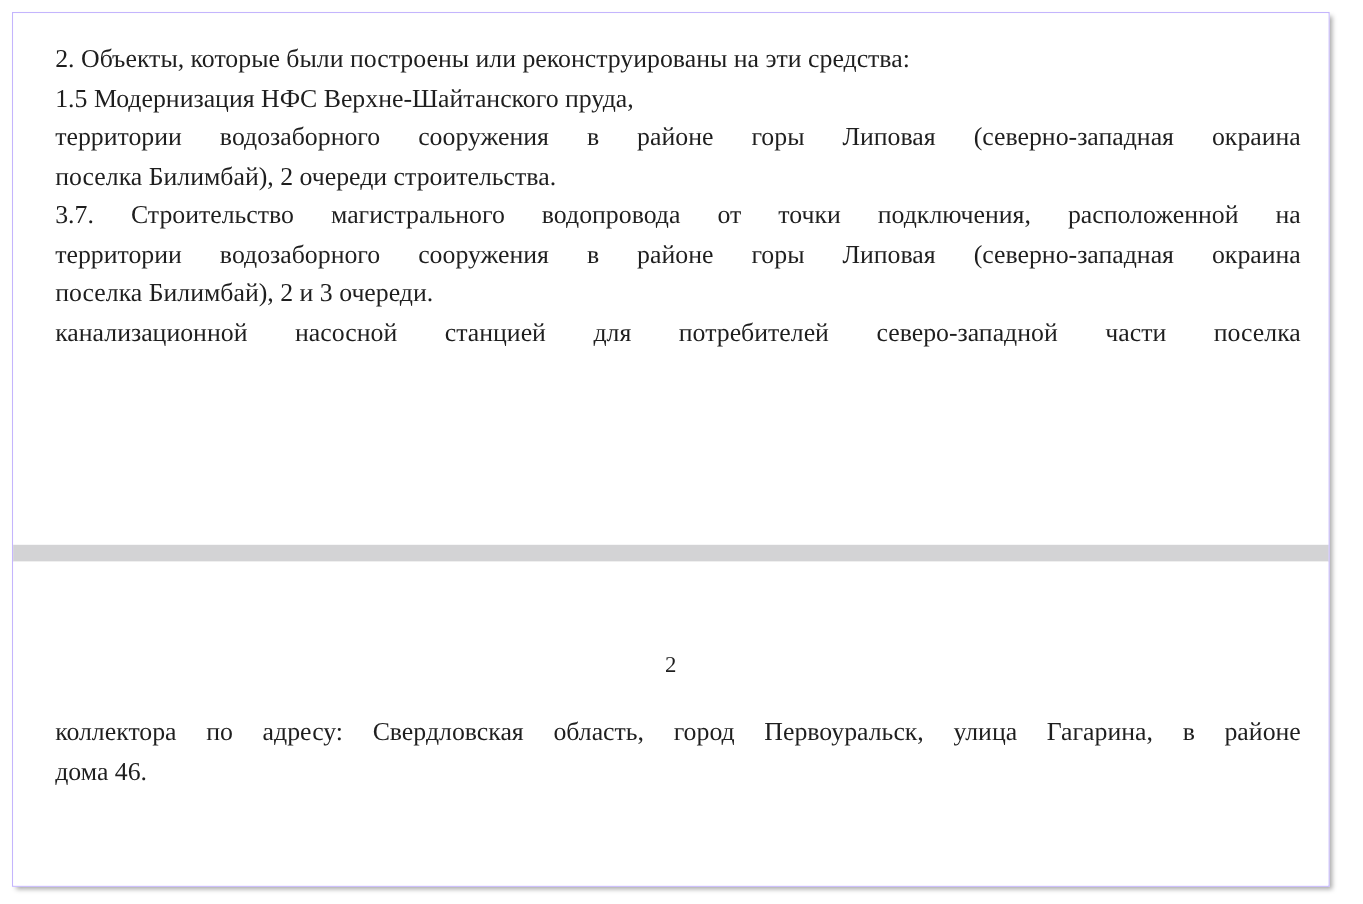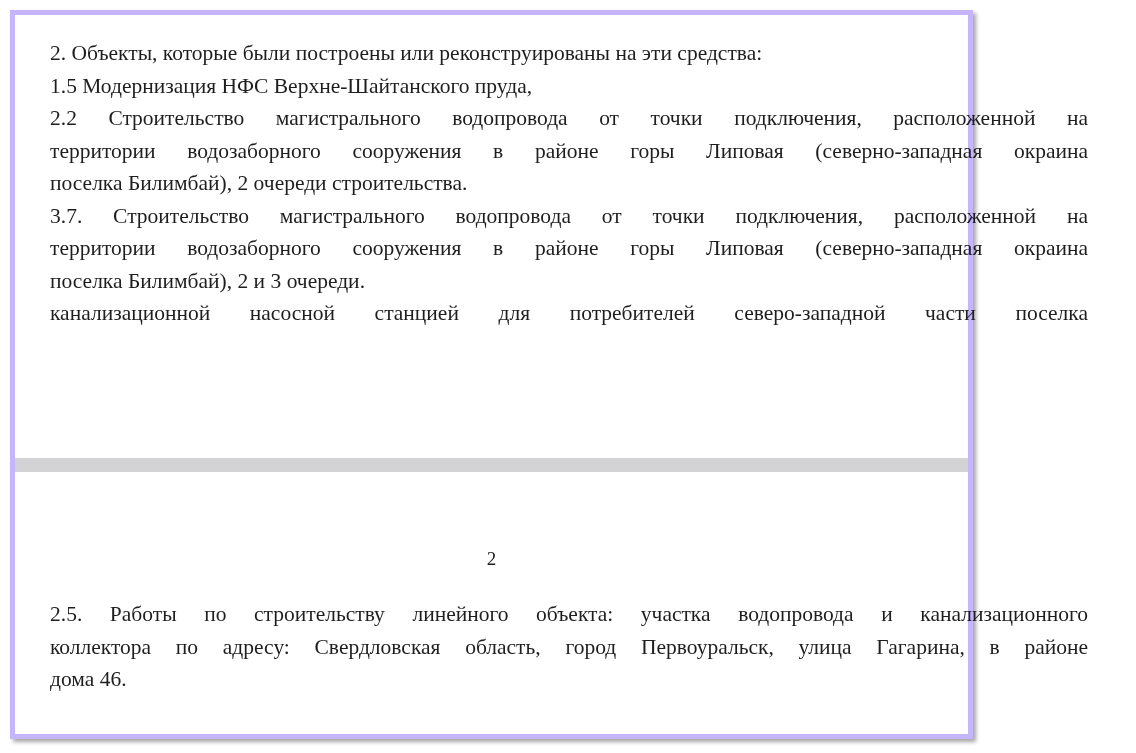--- a/index.html
+++ b/index.html
@@ -7,23 +7,23 @@
       padding: 0;
       width: 1136px;
       height: 753px;
       background: #ffffff;
       overflow: hidden;
     }
     .frame {
       position: absolute;
       left: 10px;
       top: 10px;
-      width: 963px;
+      width: 1098px;
       height: 729px;
-      border: 5px solid #c4b5fd;
+      border: 1px solid #c4b5fd;
       background: #ffffff;
       box-shadow: 3px 3px 4px rgba(0,0,0,0.35);
       box-sizing: border-box;
     }
     .page {
       position: absolute;
       left: 0;
       right: 0;
       background: #ffffff;
     }
@@ -80,34 +80,32 @@
   </style>
 </head>
 <body>
 
 <div class="frame">
 
   <div class="page page-top">
     <div class="text-block">
       <span class="line">2. Объекты, которые были построены или реконструированы на эти средства:</span>
       <span class="line">1.5  Модернизация НФС Верхне-Шайтанского пруда,</span>
-      <span class="line justify">2.2 Строительство магистрального водопровода от точки подключения, расположенной на</span>
       <span class="line justify">территории водозаборного сооружения в районе горы Липовая (северно-западная окраина</span>
       <span class="line">поселка Билимбай), 2 очереди строительства.</span>
       <span class="line justify">3.7. Строительство магистрального водопровода от точки подключения, расположенной на</span>
       <span class="line justify">территории водозаборного сооружения в районе горы Липовая (северно-западная окраина</span>
       <span class="line">поселка Билимбай), 2 и 3 очереди.</span>
       <span class="line justify">канализационной насосной станцией для потребителей северо-западной части поселка</span>
     </div>
   </div>
 
   <div class="page-separator"></div>
 
   <div class="page page-bottom">
     <div class="page-number">2</div>
     <div class="text-block">
-      <span class="line justify">2.5. Работы по строительству линейного объекта: участка водопровода и канализационного</span>
       <span class="line justify">коллектора по адресу: Свердловская область, город Первоуральск, улица Гагарина, в районе</span>
       <span class="line">дома 46.</span>
     </div>
   </div>
 
 </div>
 
 </body></html>

